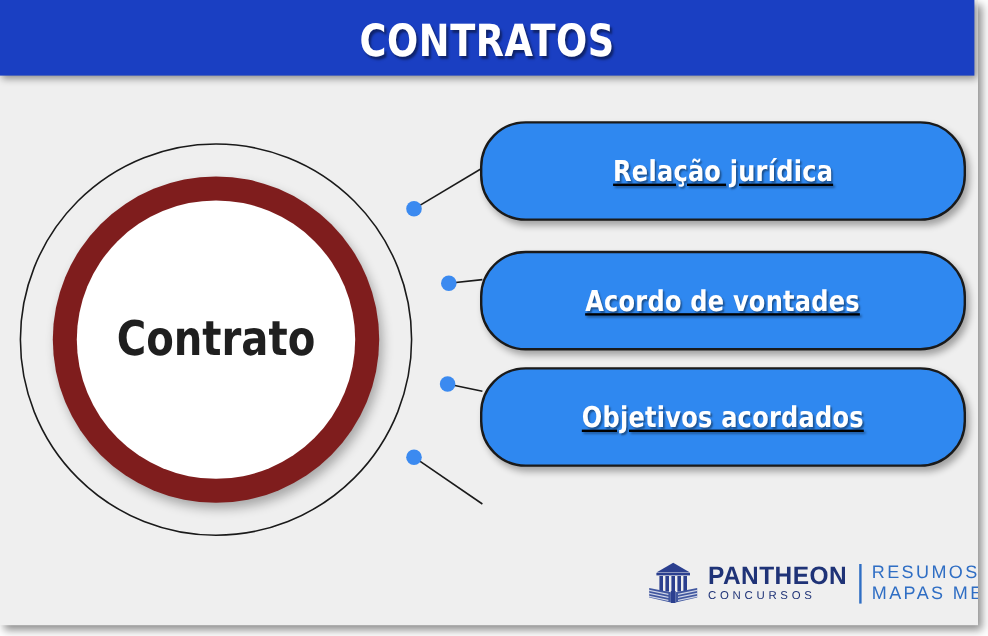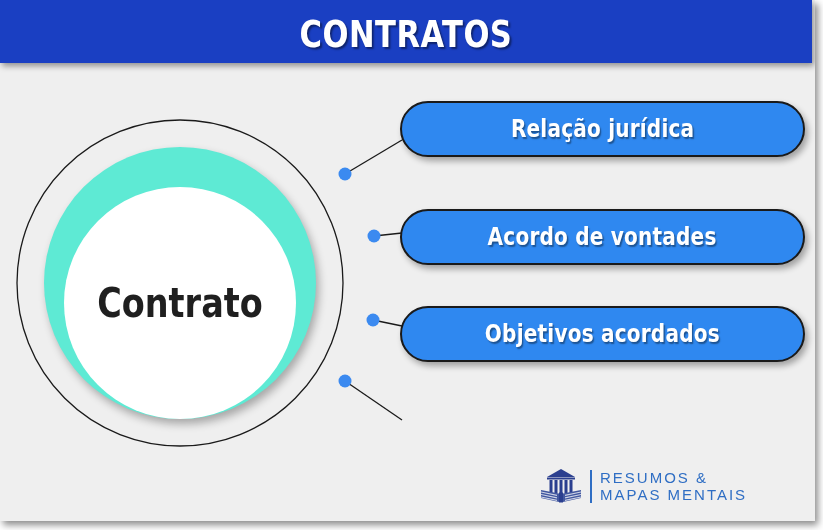--- a/index.html
+++ b/index.html
@@ -64,24 +64,24 @@
   }
 
   
   #central-node {
     position: absolute;
     left: 44px;
     top: 147px;
     width: 272px;
     height: 272px;
     border-radius: 50%;
-    background: #5eead4;
+    background: #7f1d1d;
     box-shadow: 3px 5px 9px rgba(0,0,0,0.30);
     display: flex;
-    align-items: flex-end;
+    align-items: center;
     justify-content: center;
   }
   #central-inner {
     width: 232px;
     height: 232px;
     border-radius: 50%;
     background: #ffffff;
     display: flex;
     align-items: center;
     justify-content: center;
@@ -94,29 +94,30 @@
     letter-spacing: 0px;
     transform: scaleX(0.93);
     white-space: nowrap;
   }
 
   
   .branch-card {
     position: absolute;
     left: 400px;
     width: 405px;
-    height: 56px;
+    height: 83px;
     background: #2f88f0;
     border: 2px solid #1a1a1a;
     border-radius: 38px;
     box-shadow: 3px 4px 6px rgba(0,0,0,0.33);
     display: flex;
     align-items: center;
     justify-content: center;
     box-sizing: border-box;
+    text-decoration: underline;
   }
   .branch-label {
     color: #ffffff;
     font-family: "Liberation Sans Narrow", "DejaVu Sans Condensed", "Liberation Sans", sans-serif;
     font-weight: bold;
     font-size: 24px;
     letter-spacing: 0.2px;
     text-shadow: 1.5px 1.5px 1.5px rgba(0,0,0,0.40);
     transform: scaleX(0.93);
     white-space: nowrap;
@@ -244,20 +245,24 @@
       <polygon points="3,30.5 19,33.8 19,34.9 3,31.6" fill="#ffffff" opacity="0.75"></polygon>
 
       <polygon points="43,24 25,27.5 25,36 43,32" fill="#41579f"></polygon>
       <polygon points="43,25.5 27,28.8 27,29.9 43,26.6" fill="#ffffff" opacity="0.75"></polygon>
       <polygon points="43,28 27,31.3 27,32.4 43,29.1" fill="#ffffff" opacity="0.75"></polygon>
       <polygon points="43,30.5 27,33.8 27,34.9 43,31.6" fill="#ffffff" opacity="0.75"></polygon>
 
       <rect x="21" y="26.5" width="4" height="10" fill="#2b3f8f"></rect>
     </svg>
 
+    <div id="logo-wordmark">
+      <div id="logo-primary">PANTHEON</div>
+      <div id="logo-secondary">CONCURSOS</div>
+    </div>
 
     <div id="logo-divider"></div>
 
     <div id="logo-tagline">
       <div class="logo-tagline-line">RESUMOS &amp;</div>
       <div class="logo-tagline-line">MAPAS MENTAIS</div>
     </div>
   </div>
 
 </div>

